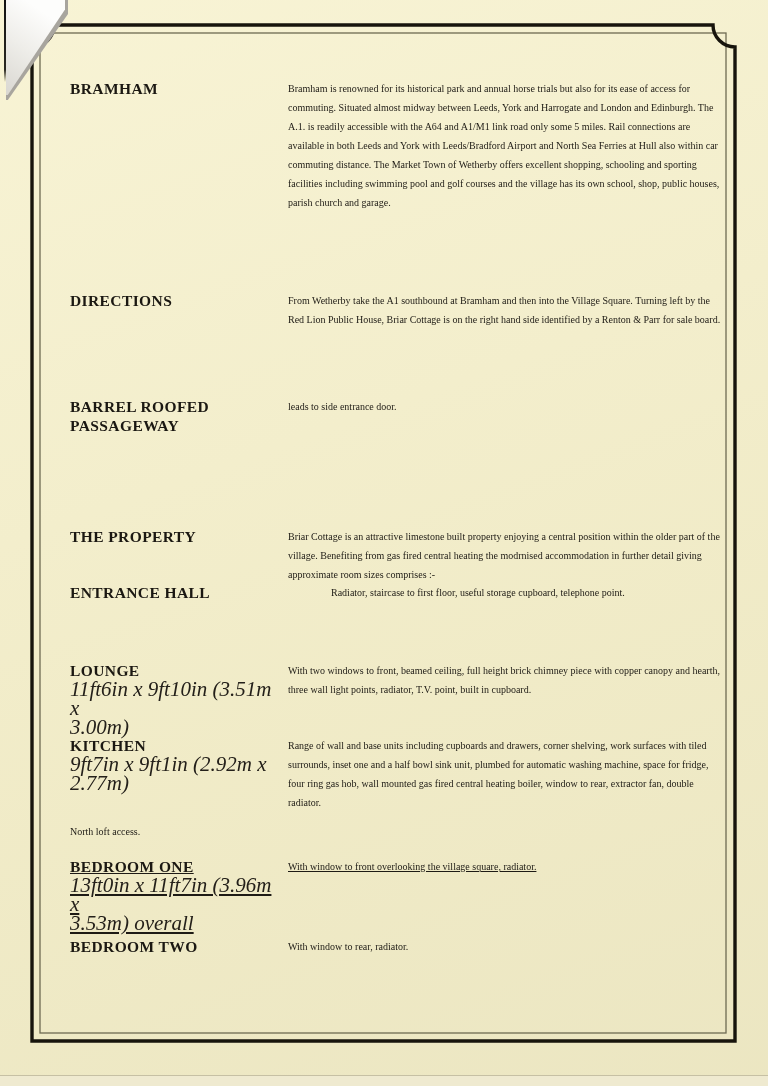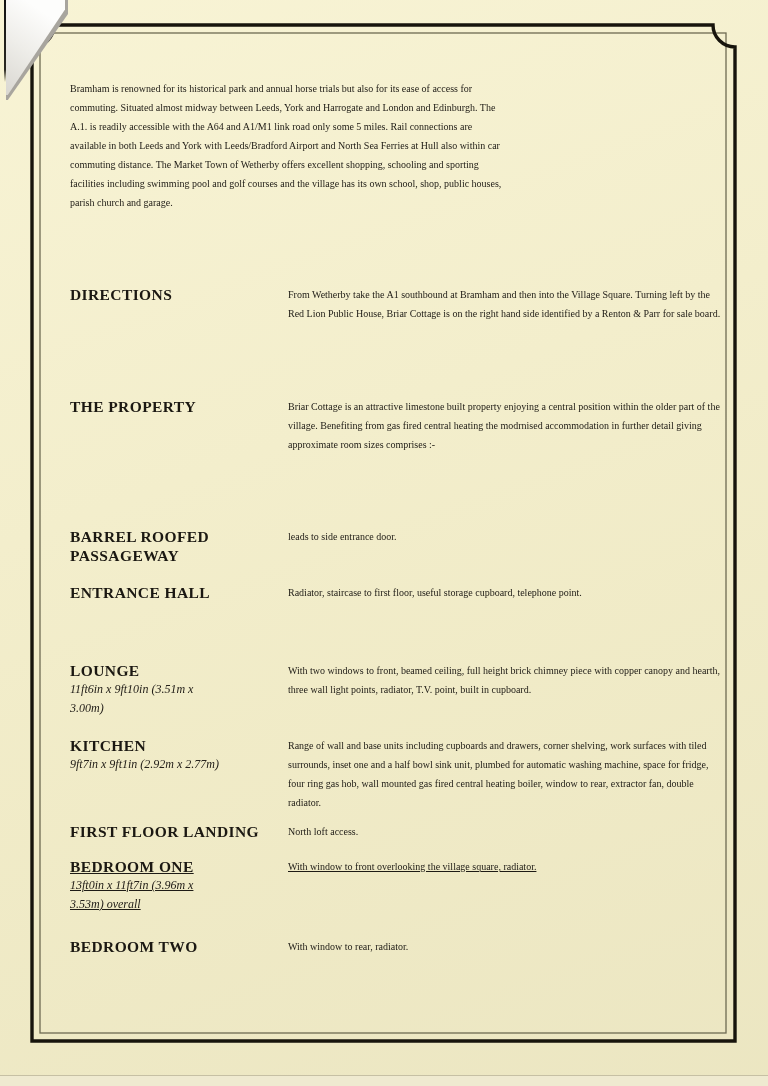--- a/index.html
+++ b/index.html
@@ -40,36 +40,36 @@
   .page-bottom-strip{
     position:absolute;left:0;right:0;top:1076px;bottom:0;
     background:#efead0;
   }
   .content{position:absolute;left:0;top:0;width:768px;height:1086px;}
   .row{
     position:absolute;left:70px;width:650px;
     display:flex;align-items:flex-start;
   }
   .row:nth-child(1){top:79px;}
-  .row:nth-child(2){top:285px;}
+  .row:nth-child(2){top:291px;}
   .row:nth-child(3){top:397px;}
   .row:nth-child(4){top:527px;}
-  .row:nth-child(5){top:583px;}
+  .row:nth-child(5){top:583px;gap:43px;}
   .row:nth-child(6){top:661px;}
   .row:nth-child(7){top:711px;margin-top:25px;}
   .row:nth-child(8){top:822px;}
   .row:nth-child(9){top:857px;text-decoration:underline;}
   .row:nth-child(10){top:937px;justify-content:space-between;}
   .lcol{flex:0 0 218px;padding-right:6px;box-sizing:border-box;}
   .heading{
     font-weight:bold;font-size:15.5px;line-height:19px;
     letter-spacing:0.4px;white-space:pre-line;color:#1b1812;
   }
   .dims{
-    font-style:italic;font-size:12px;line-height:19px;
+    font-style:italic;font-size:21px;line-height:19px;
     white-space:pre-line;color:#24201a;
   }
   .bodytext{
     flex:0 0 434px;max-width:434px;
     font-size:10px;line-height:19px;color:#1e1b15;
   }
 </style>
 </head>
 <body>
 
@@ -84,43 +84,47 @@
 
 <div class="scan-edge-left"></div>
 <div class="fold-shadow"></div>
 <div class="fold"></div>
 
 <div class="page-bottom-edge"></div>
 <div class="page-bottom-strip"></div>
 
 <div class="content">
     <div class="row">
+    <div class="lcol">
+      <div class="heading">BRAMHAM</div>
+
+    </div>
     <div class="bodytext">Bramham is renowned for its historical park and annual horse trials but also for its ease of access for commuting.  Situated almost midway between Leeds, York and Harrogate and London and Edinburgh.  The A.1. is readily accessible with the A64 and A1/M1 link road only some 5 miles.  Rail connections are available in both Leeds and York with Leeds/Bradford Airport and North Sea Ferries at Hull also within car commuting distance.  The Market Town of Wetherby offers excellent shopping, schooling and sporting facilities including swimming pool and golf courses and the village has its own school, shop, public houses, parish church and garage.</div>
   </div>
     <div class="row">
     <div class="lcol">
       <div class="heading">DIRECTIONS</div>
 
     </div>
     <div class="bodytext">From Wetherby take the A1 southbound at Bramham and then into the Village Square.  Turning left by the Red Lion Public House, Briar Cottage is on the right hand side identified by a Renton &amp; Parr for sale board.</div>
   </div>
     <div class="row">
     <div class="lcol">
-      <div class="heading">THE PROPERTY</div>
-
-    </div>
-    <div class="bodytext">Briar Cottage is an attractive limestone built property enjoying a central position within the older part of the village.  Benefiting from gas fired central heating the modrnised accommodation in further detail giving approximate room sizes comprises :-</div>
-  </div>
-    <div class="row">
-    <div class="lcol">
       <div class="heading">BARREL ROOFED
 PASSAGEWAY</div>
 
     </div>
     <div class="bodytext">leads to side entrance door.</div>
+  </div>
+    <div class="row">
+    <div class="lcol">
+      <div class="heading">THE PROPERTY</div>
+
+    </div>
+    <div class="bodytext">Briar Cottage is an attractive limestone built property enjoying a central position within the older part of the village.  Benefiting from gas fired central heating the modrnised accommodation in further detail giving approximate room sizes comprises :-</div>
   </div>
     <div class="row">
     <div class="lcol">
       <div class="heading">ENTRANCE HALL</div>
 
     </div>
     <div class="bodytext">Radiator, staircase to first floor, useful storage cupboard, telephone point.</div>
   </div>
     <div class="row">
     <div class="lcol">
@@ -131,24 +135,20 @@
     <div class="bodytext">With two windows to front, beamed ceiling, full height brick chimney piece with copper canopy and hearth, three wall light points, radiator, T.V. point, built in cupboard.</div>
   </div>
     <div class="row">
     <div class="lcol">
       <div class="heading">KITCHEN</div>
       <div class="dims">9ft7in x 9ft1in (2.92m x 2.77m)</div>
     </div>
     <div class="bodytext">Range of wall and base units including cupboards and drawers, corner shelving, work surfaces with tiled surrounds, inset one and a half bowl sink unit, plumbed for automatic washing machine, space for fridge, four ring gas hob, wall mounted gas fired central heating boiler, window to rear, extractor fan, double radiator.</div>
   </div>
     <div class="row">
-    <div class="lcol">
-      <div class="heading">FIRST FLOOR LANDING</div>
-
-    </div>
     <div class="bodytext">North loft access.</div>
   </div>
     <div class="row">
     <div class="lcol">
       <div class="heading">BEDROOM ONE</div>
       <div class="dims">13ft0in x 11ft7in (3.96m x
 3.53m) overall</div>
     </div>
     <div class="bodytext">With window to front overlooking the village square, radiator.</div>
   </div>

